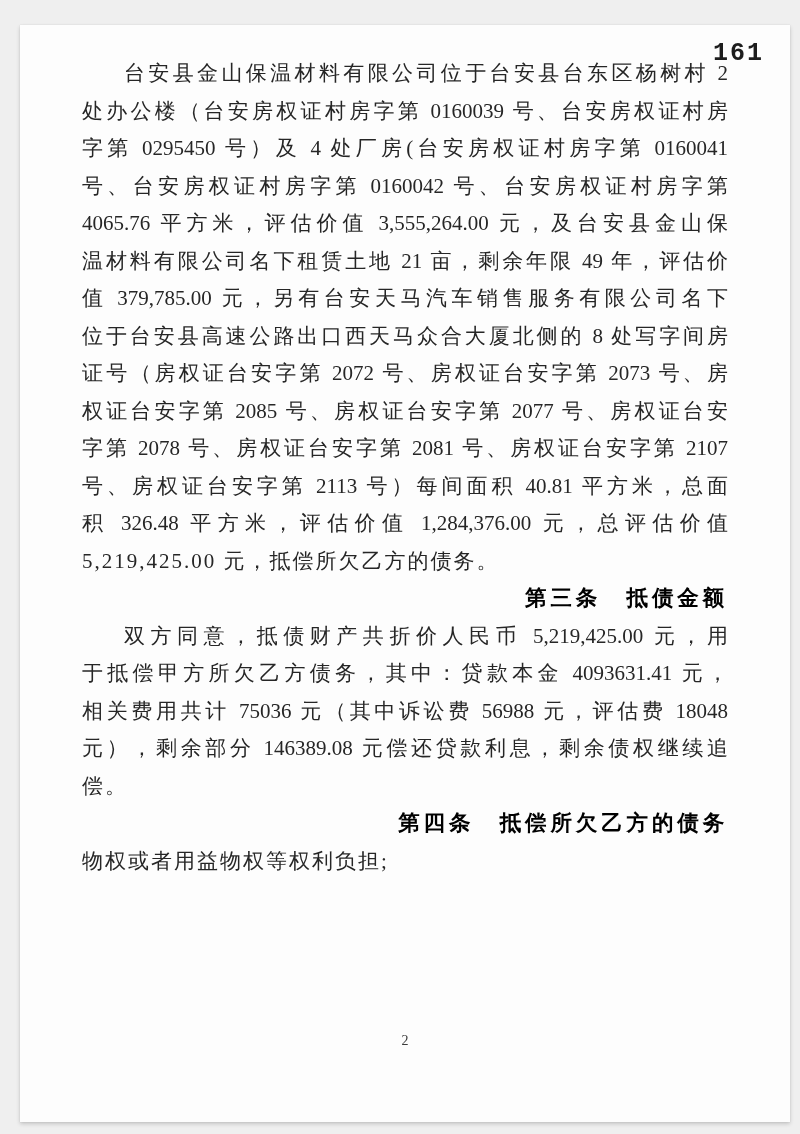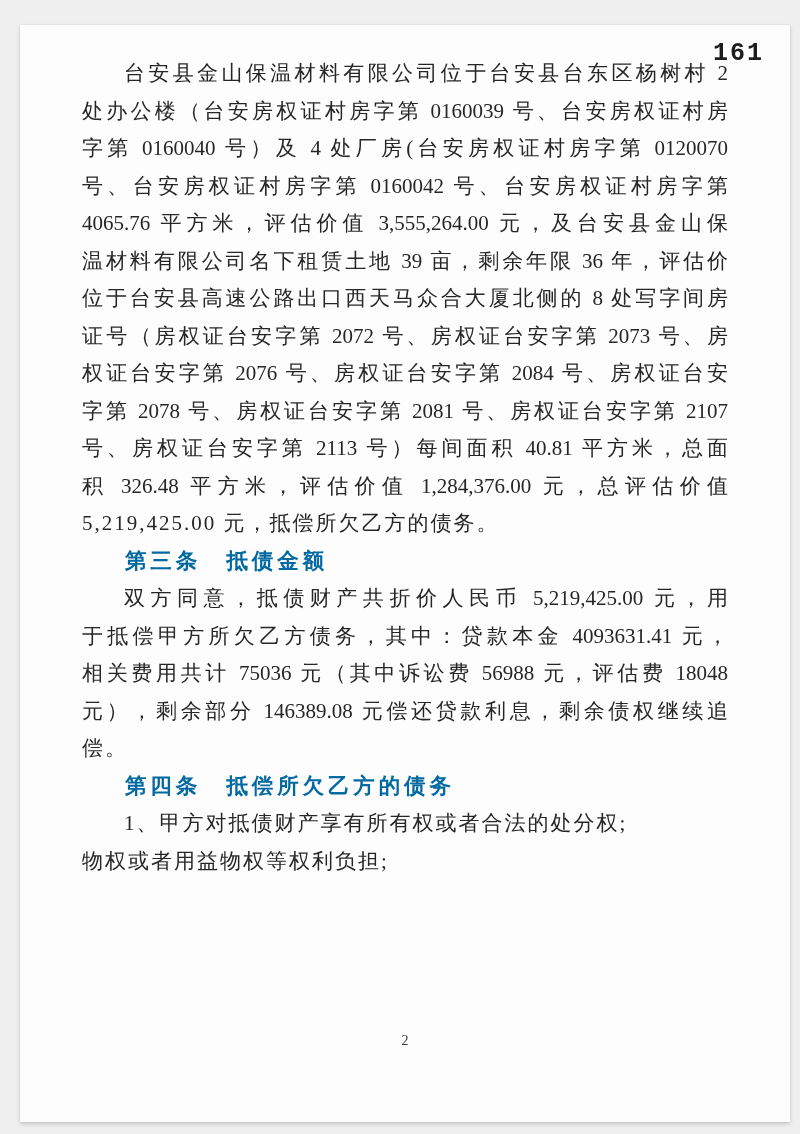--- a/index.html
+++ b/index.html
@@ -44,23 +44,24 @@
   }
   .ll {
     text-align-last: left;
     letter-spacing: 2px;
   }
   .indent { text-indent: 2em; }
   .heading {
     font-size: 21.5px;
     line-height: 37.5px;
     font-weight: 700;
-    color: #0369a1;
+    color: #000000;
     text-indent: 2em;
     letter-spacing: 0.18em;
+    text-align: right;
   }
   .footer {
     position: absolute;
     top: 1008px; left: 0;
     width: 100%;
     text-align: center;
     font-size: 14px;
     color: #3a3a3a;
   }
 </style>
@@ -69,43 +70,43 @@
 
 <div class="canvas">
   <div class="page">
 
     <div class="folio">161</div>
 
     <div class="content">
 
       <div class="line indent">台安县金山保温材料有限公司位于台安县台东区杨树村 2</div>
       <div class="line">处办公楼（台安房权证村房字第 0160039 号、台安房权证村房</div>
-      <div class="line">字第 0160040 号）及 4 处厂房(台安房权证村房字第 0120070</div>
+      <div class="line">字第 0295450 号）及 4 处厂房(台安房权证村房字第 0160041</div>
       <div class="line">号、台安房权证村房字第 0160042 号、台安房权证村房字第</div>
       <div class="line">4065.76 平方米，评估价值 3,555,264.00 元，及台安县金山保</div>
-      <div class="line">温材料有限公司名下租赁土地 39 亩，剩余年限 36 年，评估价</div>
+      <div class="line">温材料有限公司名下租赁土地 21 亩，剩余年限 49 年，评估价</div>
+      <div class="line">值 379,785.00 元，另有台安天马汽车销售服务有限公司名下</div>
       <div class="line">位于台安县高速公路出口西天马众合大厦北侧的 8 处写字间房</div>
       <div class="line">证号（房权证台安字第 2072 号、房权证台安字第 2073 号、房</div>
-      <div class="line">权证台安字第 2076 号、房权证台安字第 2084 号、房权证台安</div>
+      <div class="line">权证台安字第 2085 号、房权证台安字第 2077 号、房权证台安</div>
       <div class="line">字第 2078 号、房权证台安字第 2081 号、房权证台安字第 2107</div>
       <div class="line">号、房权证台安字第 2113 号）每间面积 40.81 平方米，总面</div>
       <div class="line">积 326.48 平方米，评估价值 1,284,376.00 元，总评估价值</div>
       <div class="line ll">5,219,425.00 元，抵偿所欠乙方的债务。</div>
 
       <div class="heading">第三条　抵债金额</div>
 
       <div class="line indent">双方同意，抵债财产共折价人民币 5,219,425.00 元，用</div>
       <div class="line">于抵偿甲方所欠乙方债务，其中：贷款本金 4093631.41 元，</div>
       <div class="line">相关费用共计 75036 元（其中诉讼费 56988 元，评估费 18048</div>
       <div class="line">元），剩余部分 146389.08 元偿还贷款利息，剩余债权继续追</div>
       <div class="line ll">偿。</div>
 
       <div class="heading">第四条　抵偿所欠乙方的债务</div>
 
-      <div class="line indent ll">1、甲方对抵债财产享有所有权或者合法的处分权;</div>
       <div class="line ll">物权或者用益物权等权利负担;</div>
 
     </div>
 
     <div class="footer">2</div>
 
   </div>
 </div>
 
 </body></html>

